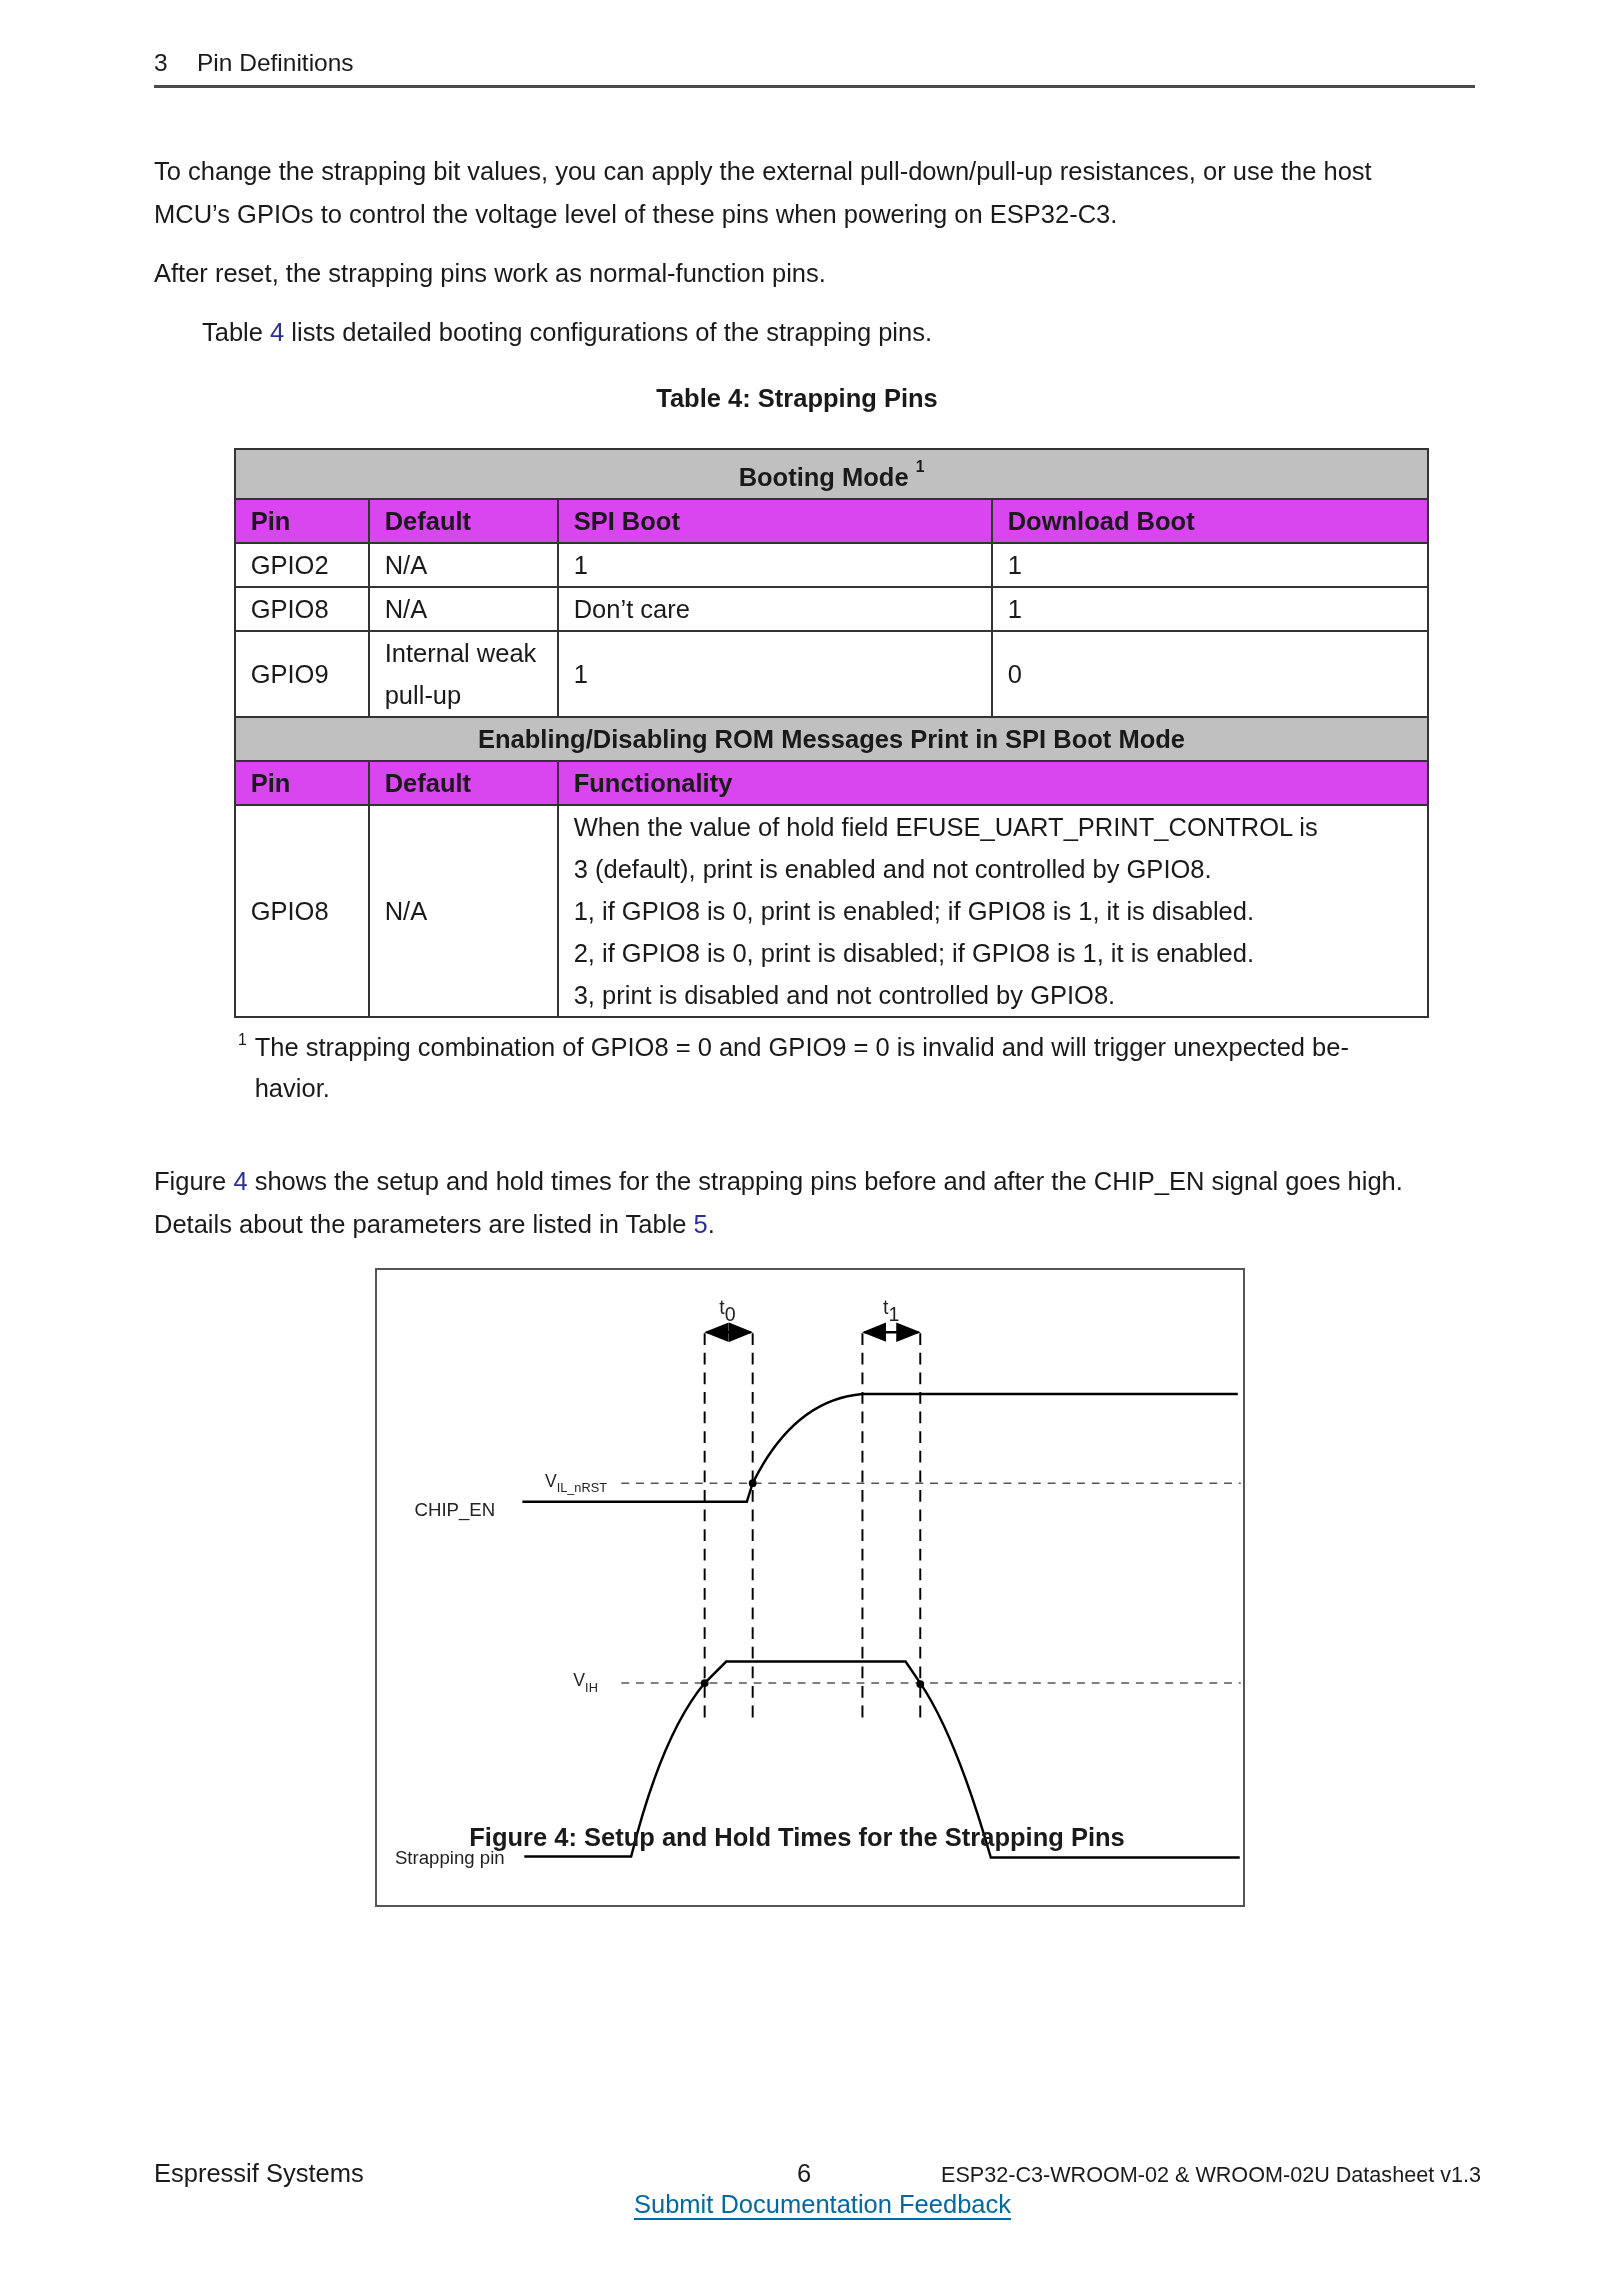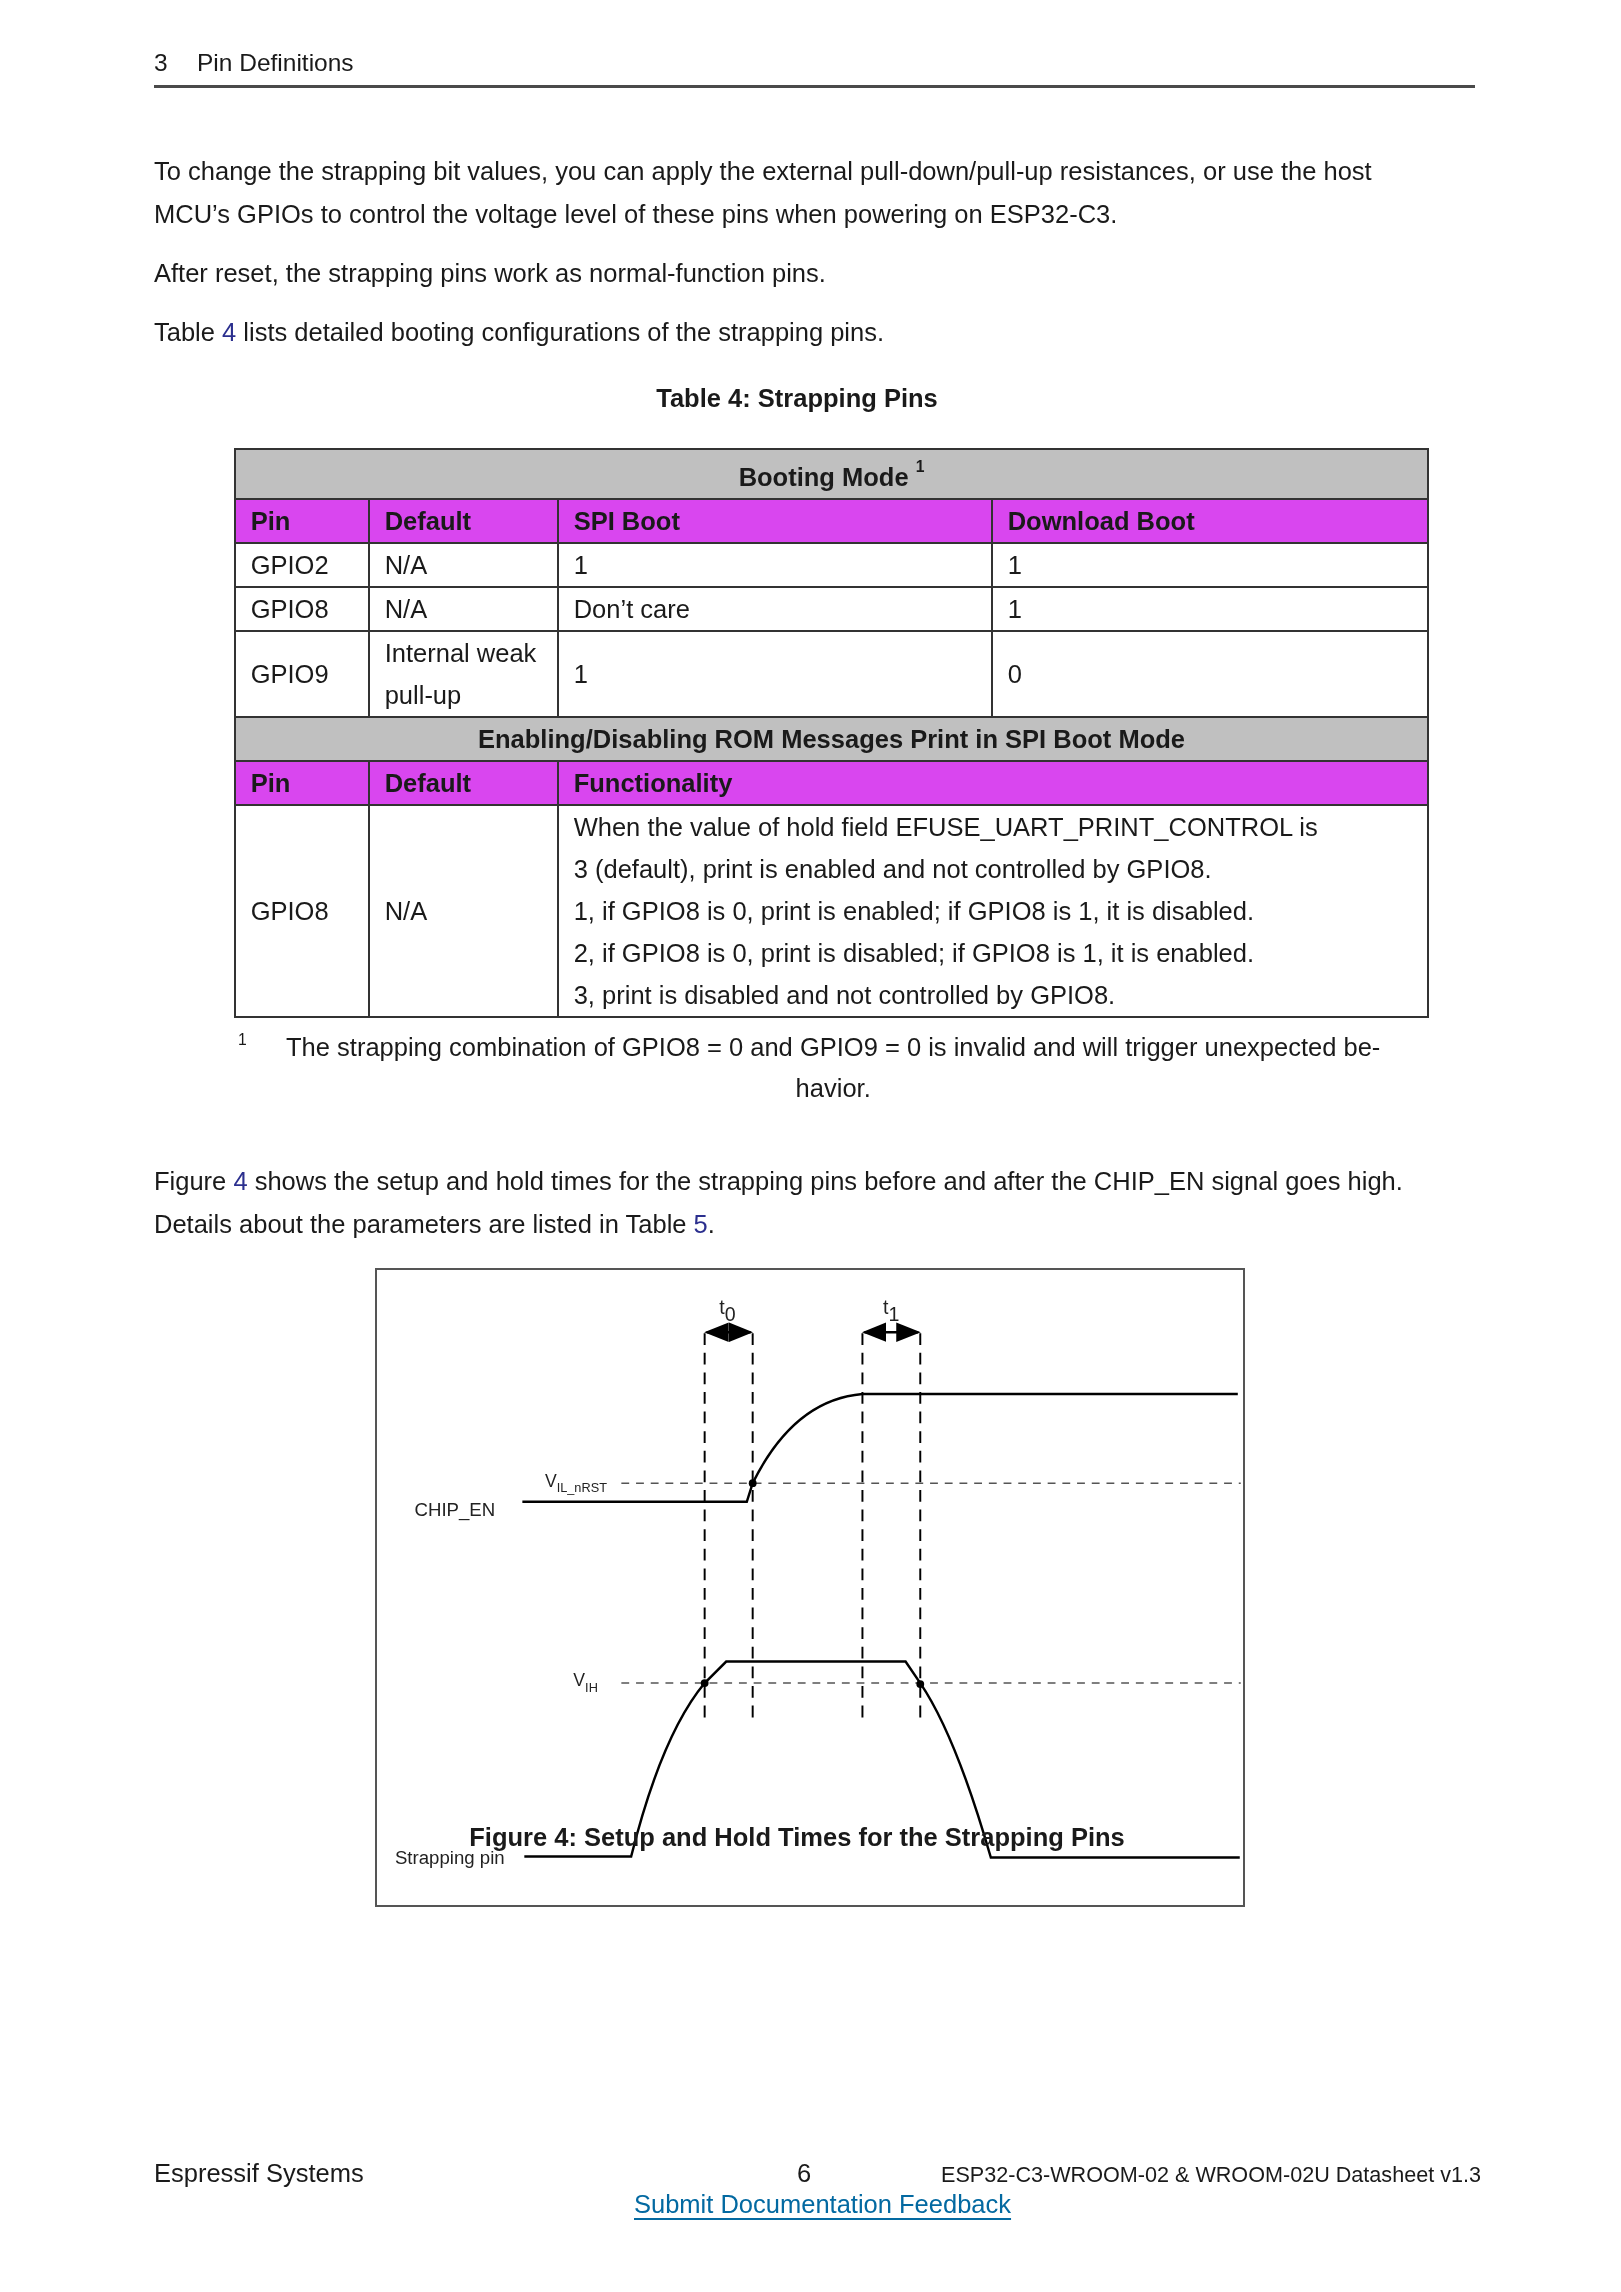--- a/index.html
+++ b/index.html
@@ -14,21 +14,21 @@
   .caption { position: absolute; left: 0; width: 1594px; text-align: center; font-size: 25.5px; font-weight: bold; }
 
   table.strap { position: absolute; left: 214px; top: 448px; width: 1194px; border-collapse: collapse; font-size: 25.5px; table-layout: fixed; margin-left: 20px; }
   table.strap td { border: 2px solid #333; padding: 0 0 0 14.7px; height: 40px; vertical-align: middle; line-height: 42px; }
   table.strap tr.sec td { background: #c0c0c0; text-align: center; font-weight: bold; padding: 0; }
   table.strap tr.sub td { background: #d946ef; font-weight: bold; }
   table.strap sup { font-size: 15.7px; position: relative; top: -3.9px; font-weight: bold; }
 
   .footnote { position: absolute; left: 238px; top: 1027px; font-size: 25.5px; line-height: 41px; width: 1176px; }
   .footnote .fn-mark { position: absolute; left: 0; top: -7.8px; font-size: 15.7px; }
-  .footnote .fn-text { position: absolute; left: 16.7px; top: 0; width: 1157px; white-space: normal; text-align: center; }
+  .footnote .fn-text { position: absolute; left: 16.7px; top: 0; width: 1157px; white-space: normal; }
 
   .figure-box { position: absolute; left: 375px; top: 1268px; width: 870px; height: 639px; border: 2px solid #555; box-sizing: border-box; }
   svg.fig { position: absolute; left: 0; top: 0; }
 
   .footer-left { left: 154px; top: 2159px; font-size: 25.5px; }
   .footer-page { left: 797px; top: 2159px; font-size: 25.5px; }
   .footer-right { left: 941px; top: 2162px; font-size: 21.6px; }
   .footer-link { left: 634px; top: 2190px; font-size: 25.5px; color: #0369a1; text-decoration: underline; text-underline-offset: 4.9px; }
 </style>
 </head>
@@ -37,21 +37,21 @@
 <div class="abs hdr">
   <span class="num">3</span><span>Pin Definitions</span>
 </div>
 <div class="hdr-rule"></div>
 
 <div class="para" style="top:150px;">
   <div>To change the strapping bit values, you can apply the external pull-down/pull-up resistances, or use the host</div>
   <div>MCU’s GPIOs to control the voltage level of these pins when powering on ESP32-C3.</div>
 </div>
 <div class="para" style="top:252px;">After reset, the strapping pins work as normal-function pins.</div>
-<div class="para" style="top:311px;">
+<div class="para" style="top:311px;margin-left:48px;">
   <span>Table </span><span class="link">4</span><span> lists detailed booting configurations of the strapping pins.</span>
 </div>
 
 <div class="caption" style="top:384px;">Table 4: Strapping Pins</div>
 
 <table class="strap">
   <colgroup>
     <col style="width:134px">
     <col style="width:189px">
     <col style="width:434px">

